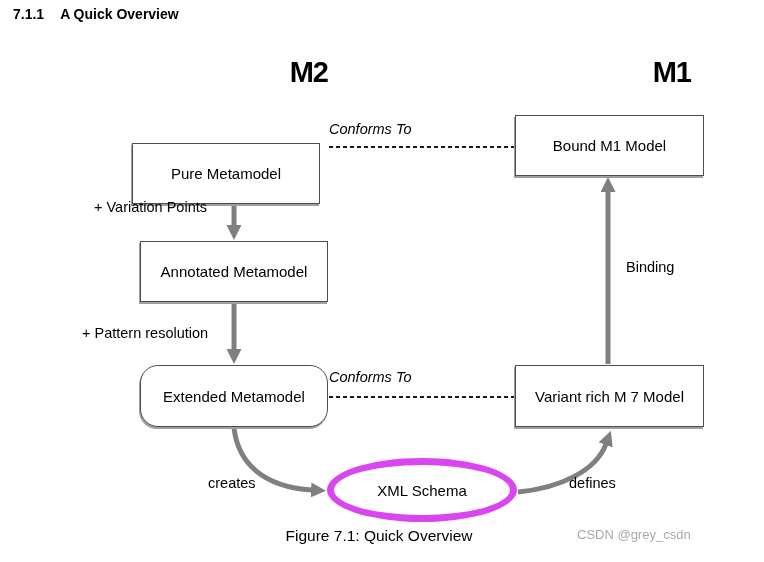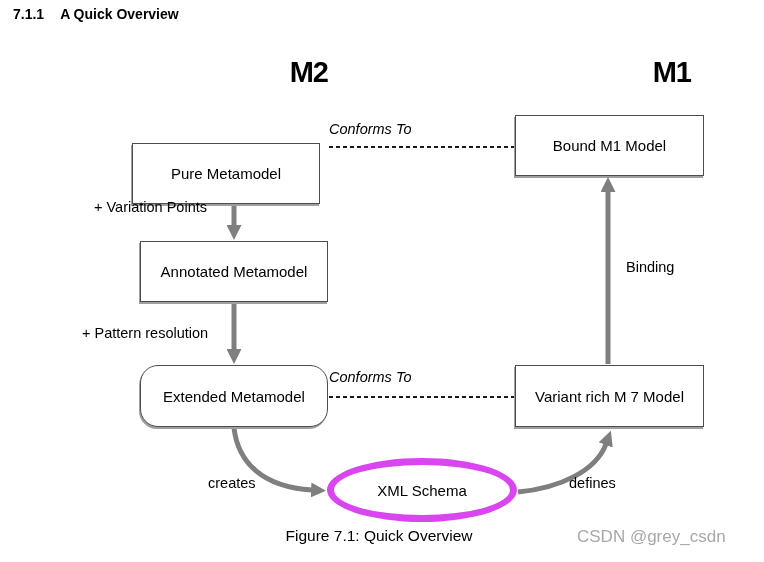--- a/index.html
+++ b/index.html
@@ -100,21 +100,21 @@
     width: 300px;
     text-align: center;
     font-size: 15.5px;
     font-weight: normal;
     white-space: nowrap;
   }
 
   .watermark {
     position: absolute;
     left: 577px; top: 527px;
-    font-size: 17px;
+    font-size: 13px;
     color: #a8a8a8;
     white-space: nowrap;
   }
 </style>
 </head>
 <body>
 
 <div class="page">
 
   <div class="section-heading">

